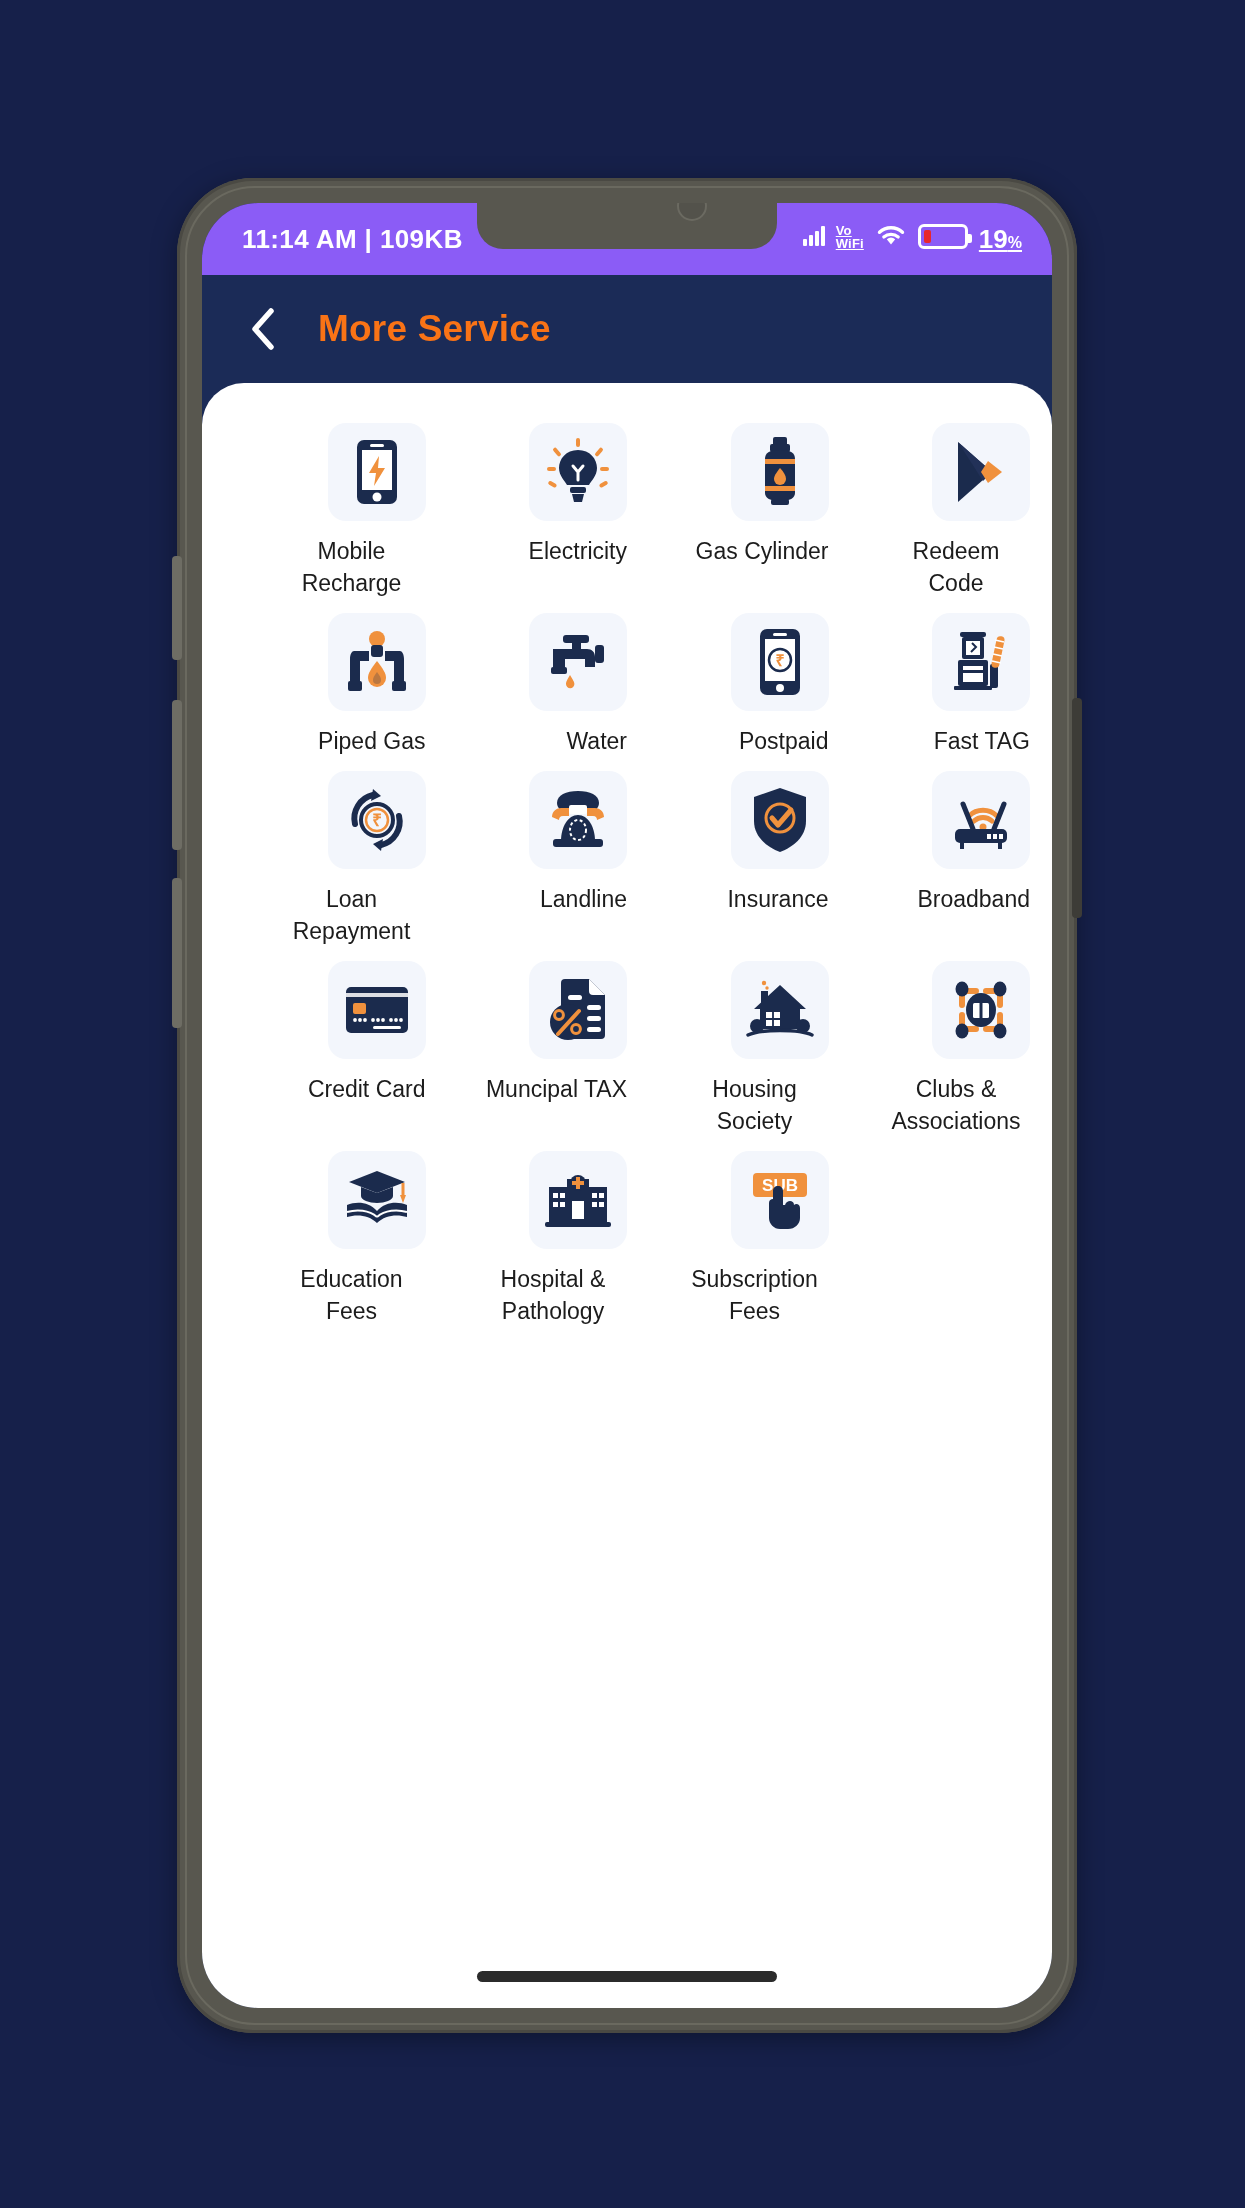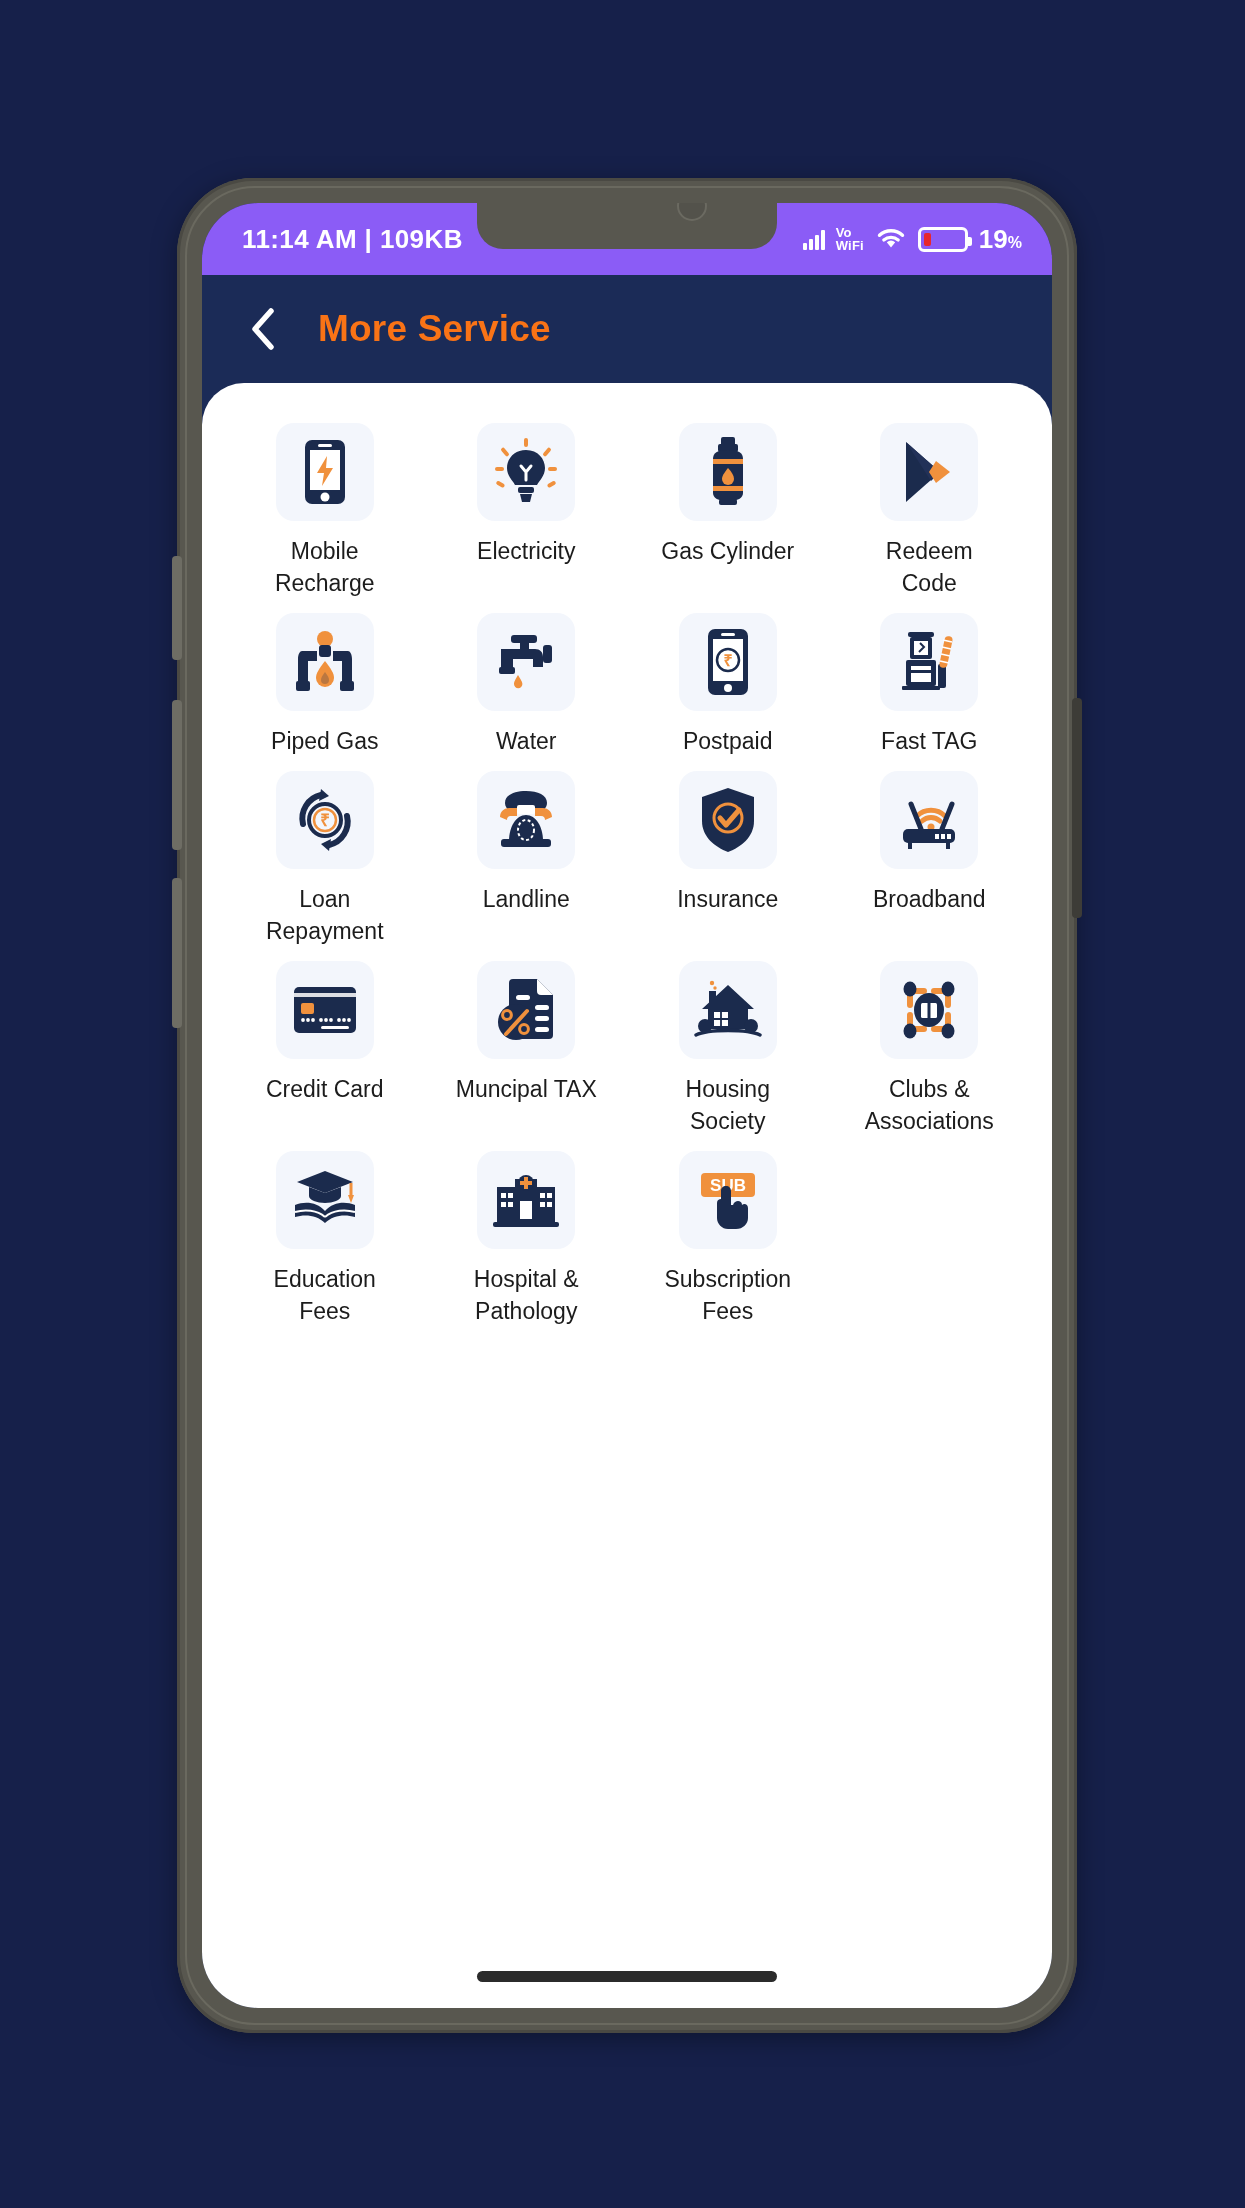--- a/index.html
+++ b/index.html
@@ -61,24 +61,25 @@
   #status-bar-left{
     font-size:26px;
     font-weight:700;
     letter-spacing:.4px;
     white-space:nowrap;
     position:relative;
     z-index:1;
   }
   #status-bar-right{
     display:flex;
-    align-items:center;
+    align-items:flex-start;
     gap:11px;
     position:relative;
     z-index:3;
+    text-decoration:underline;
   }
   
   #notch{
     position:absolute;
     left:50%; top:-20px;
     transform:translateX(-50%);
     width:300px; height:66px;
     background:#58574f;
     border-radius:0 0 26px 26px;
     z-index:2;
@@ -157,21 +158,21 @@
     position:relative;
   }
   #service-grid{
     display:grid;
     grid-template-columns:repeat(4,1fr);
     row-gap:10px;
   }
   .service-item{
     display:flex;
     flex-direction:column;
-    align-items:center;
+    align-items:flex-end;
     cursor:pointer;
     padding-top:4px;
   }
   .service-tile{
     width:98px;height:98px;
     background:#f3f6fc;
     border-radius:18px;
     display:flex;
     align-items:center;
     justify-content:center;

